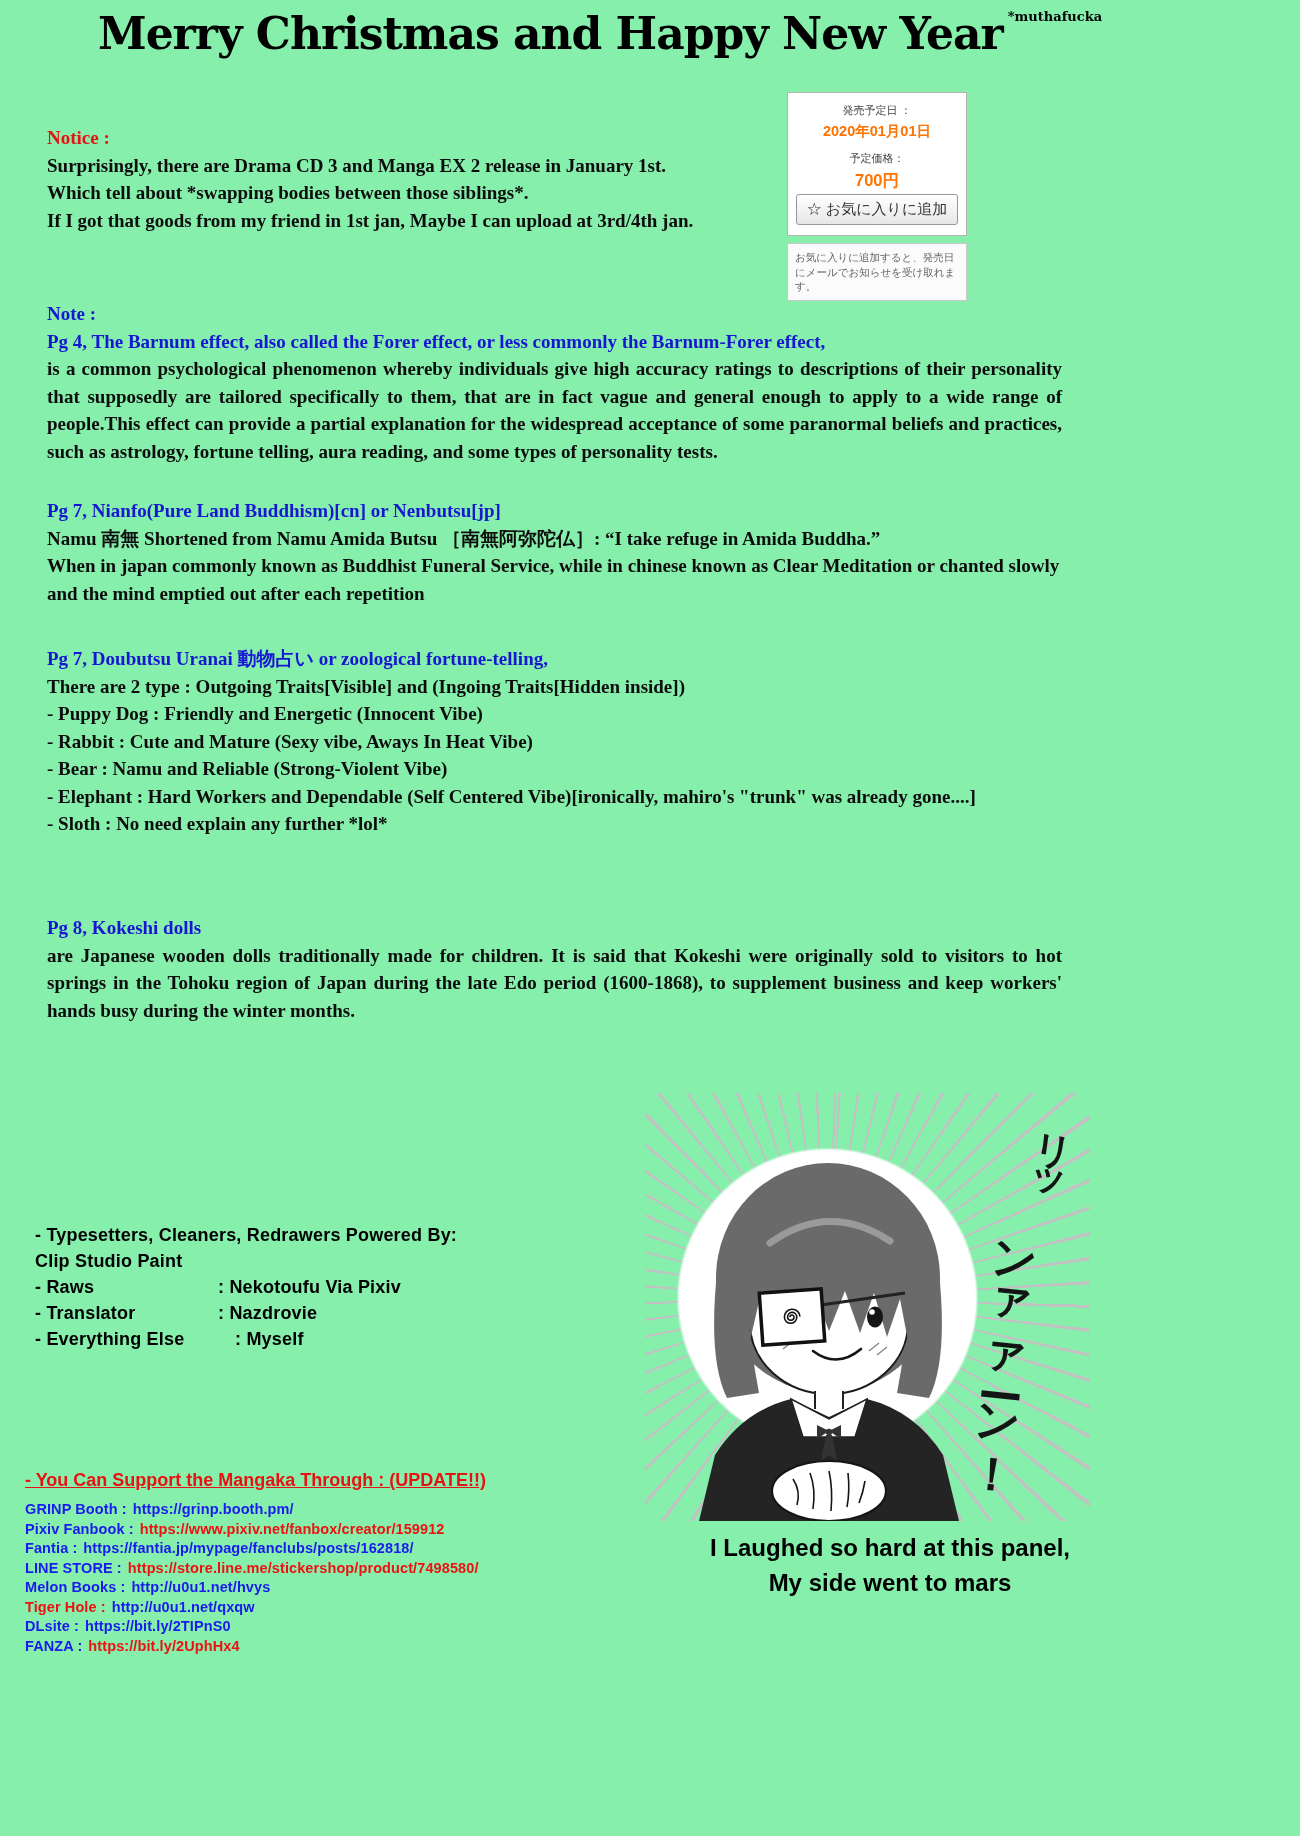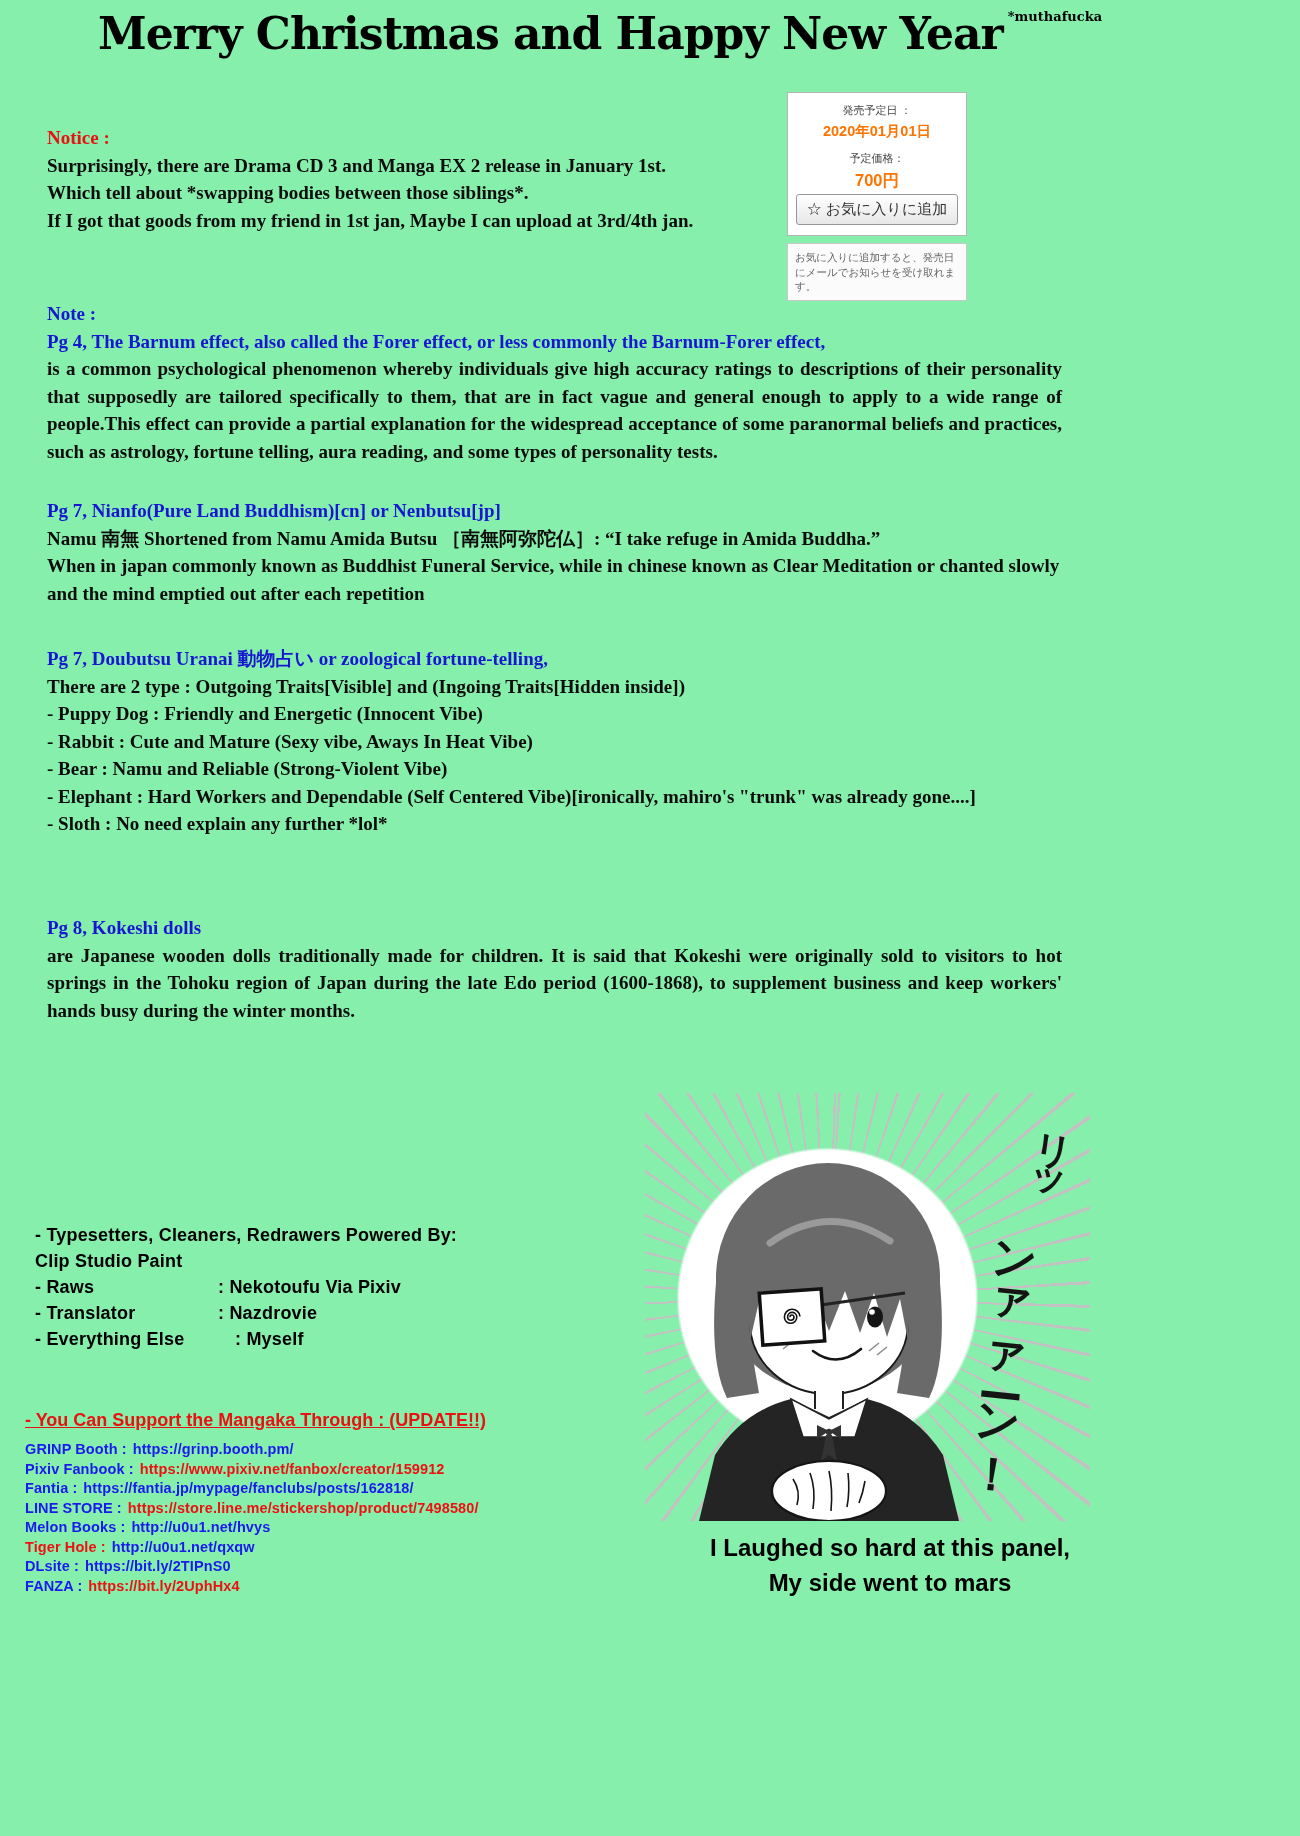--- a/index.html
+++ b/index.html
@@ -40,21 +40,21 @@
     font-size:10.5px; line-height:14.5px; color:#666; }
 
   
   .credits { position:absolute; left:35px; top:1222px; width:600px; color:#000;
     font-family:"Liberation Sans", sans-serif; font-weight:bold; font-size:18px;
     line-height:26px; letter-spacing:0.2px; }
   .cl-label { display:inline-block; }
   .w-raws { width:183px; } .w-trans { width:183px; } .w-ev { width:200px; }
 
   
-  .support { position:absolute; left:25px; top:1410px; width:560px;
+  .support { position:absolute; left:25px; top:1470px; width:560px;
     font-family:"Liberation Sans", sans-serif; font-weight:bold; }
   .support-heading { color:var(--red); font-size:18px; text-decoration:underline; margin-bottom:9px; }
   .link-row { font-size:14.5px; line-height:19.5px; letter-spacing:0.1px; white-space:nowrap; }
   .link-label { margin-right:6px; }
 
   
   .manga-panel { position:absolute; left:645px; top:1093px; width:445px; height:428px;
     background:
       radial-gradient(circle at 41% 48%, #fff 0 148px, rgba(255,255,255,0) 151px),
       repeating-conic-gradient(from 3deg at 41% 48%, #c2c2c2 0deg 0.7deg, rgba(255,255,255,0) 0.7deg 5.2deg); }

